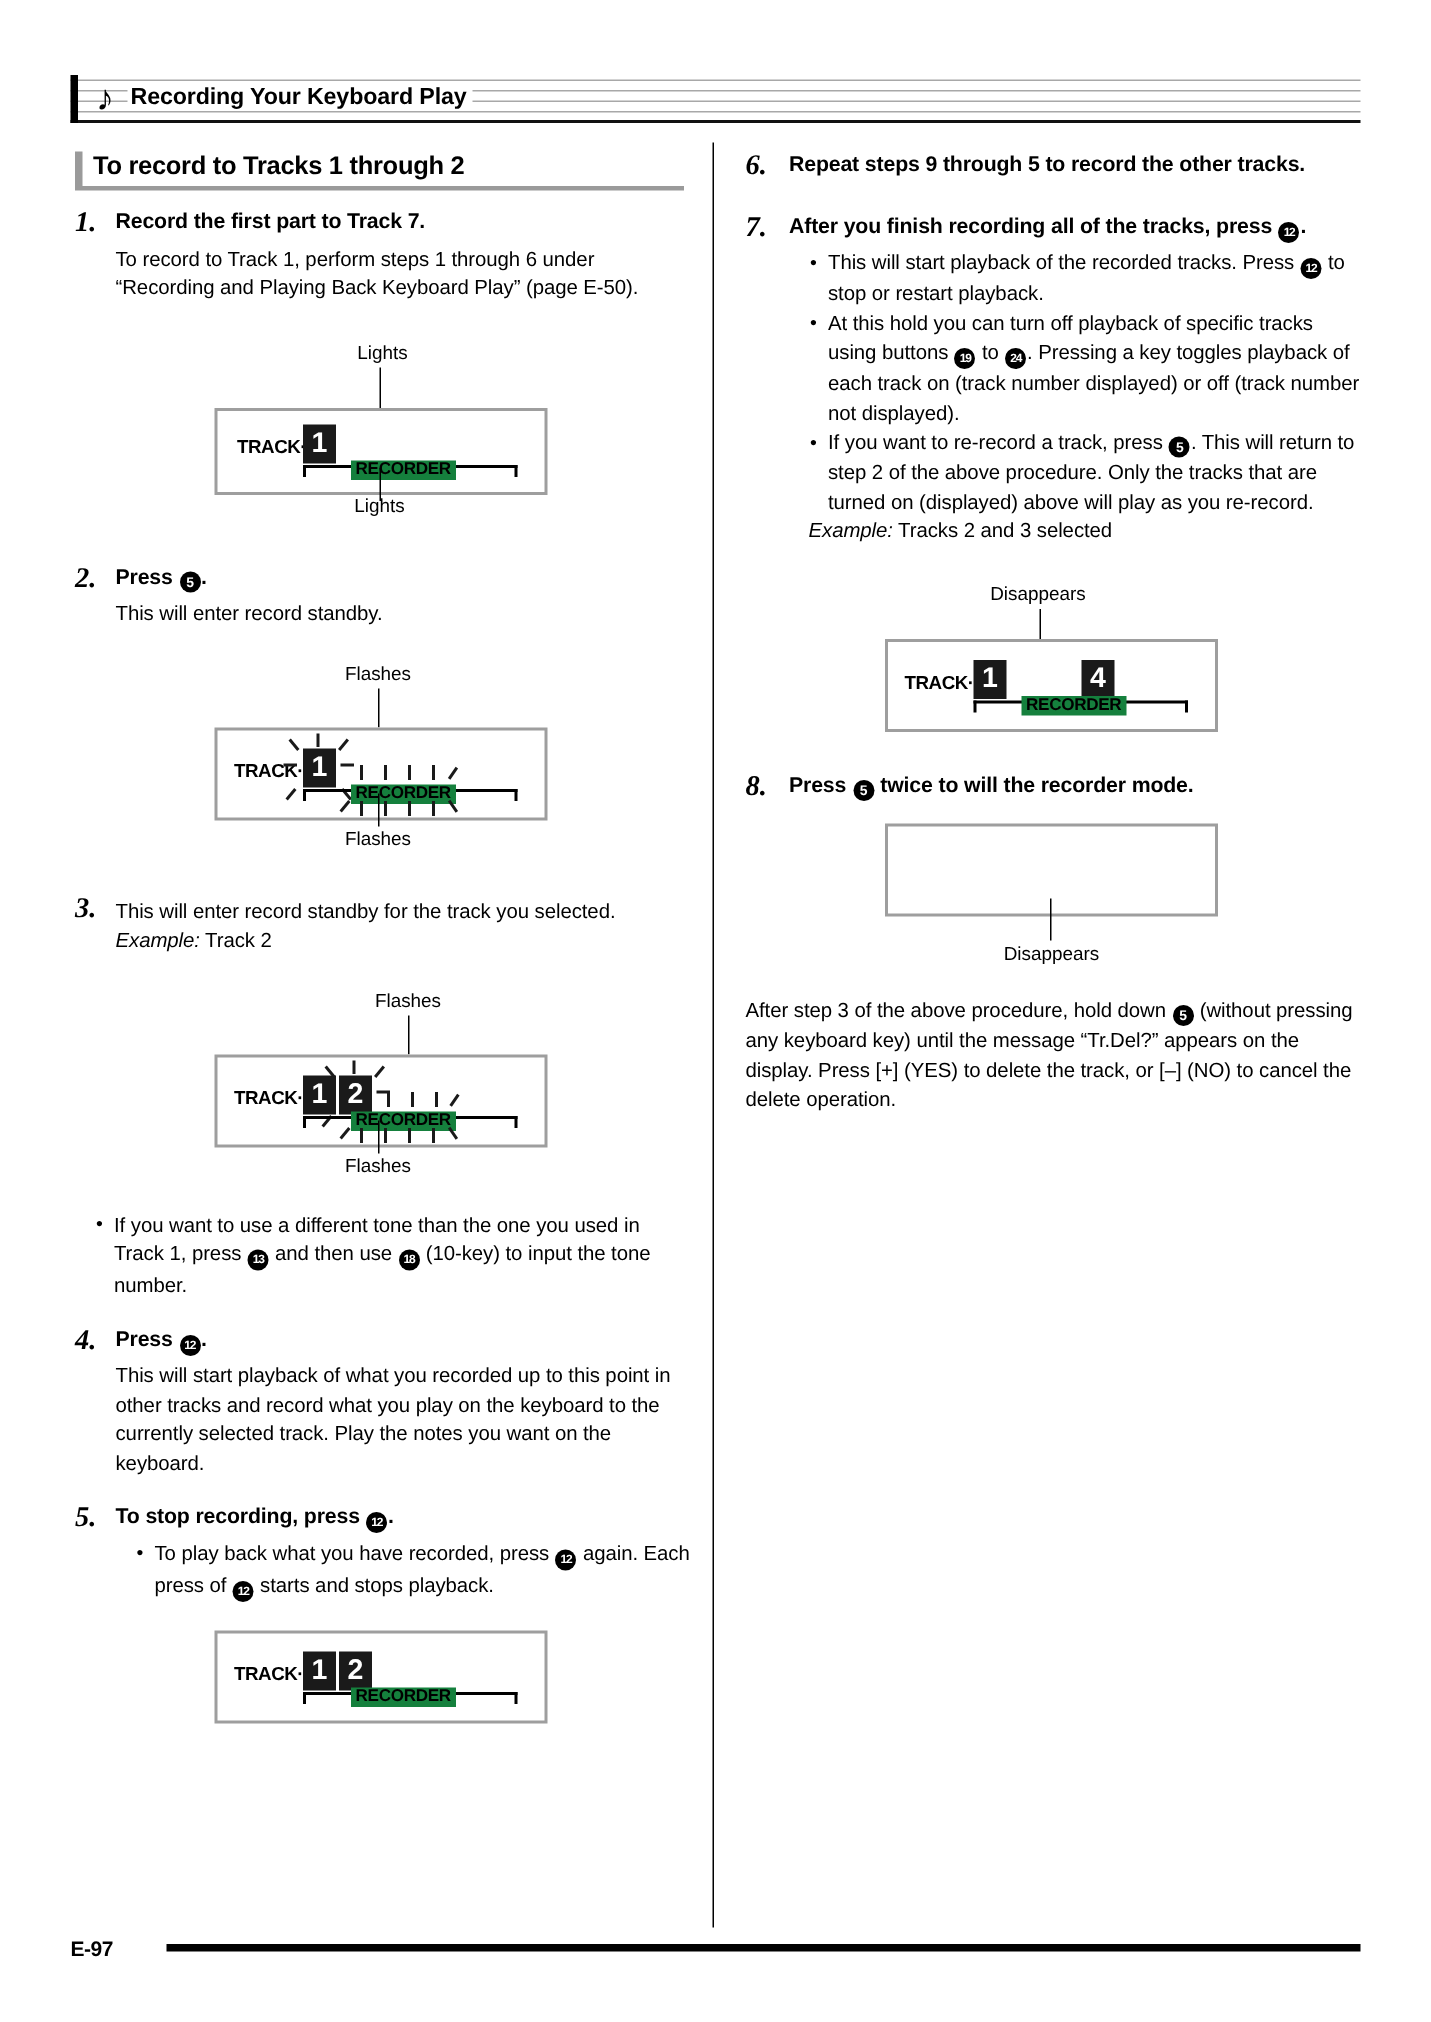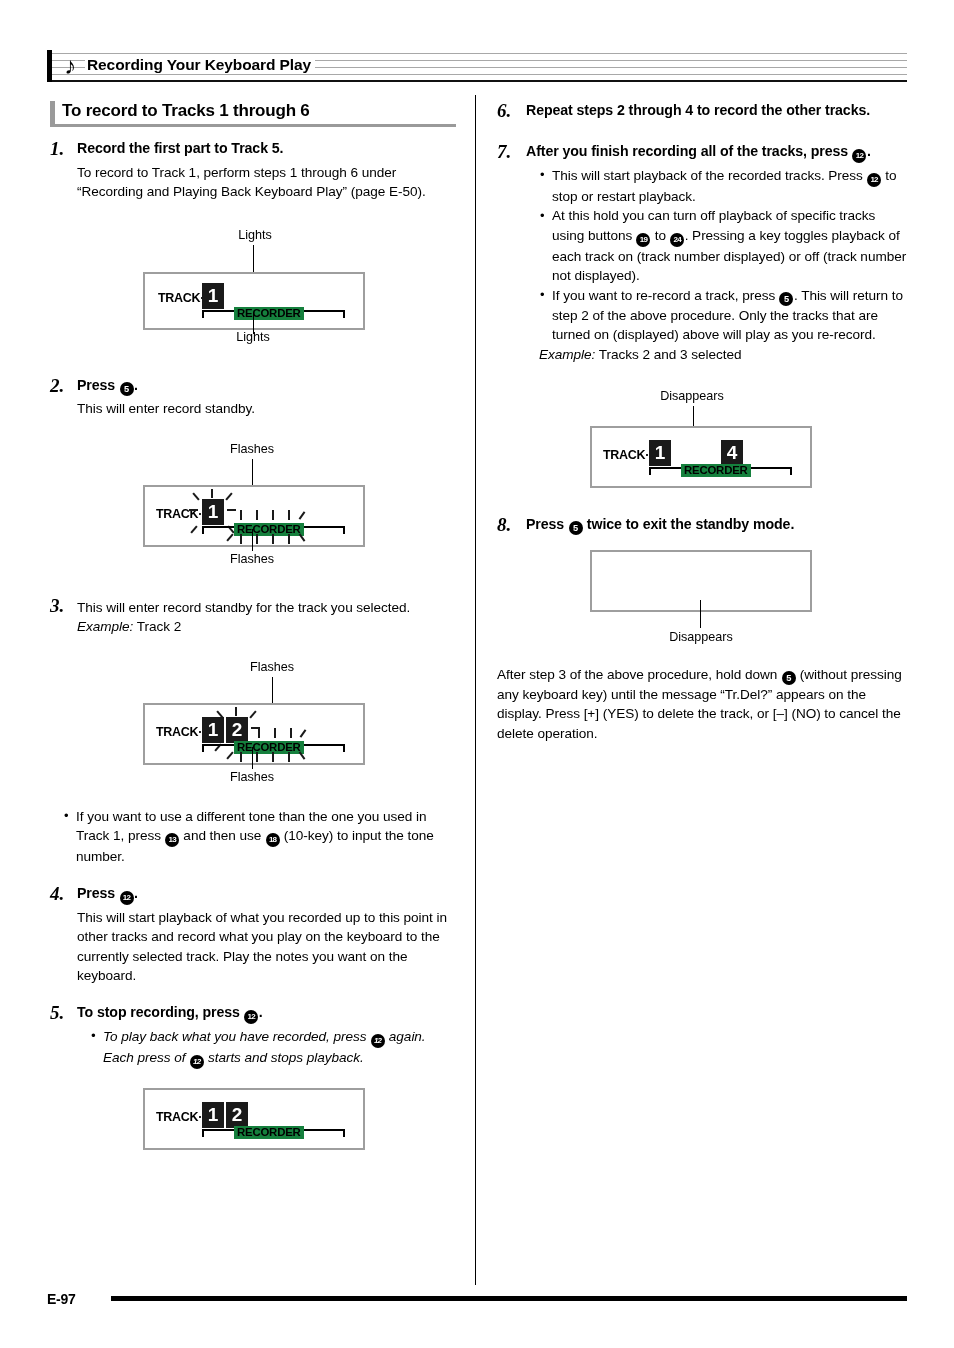--- a/index.html
+++ b/index.html
@@ -323,27 +323,27 @@
     <div class="header-note">♪</div>
     <div class="header-title">Recording Your Keyboard Play</div>
   </div>
 
   <div class="col-divider"></div>
 
   <div class="col-left">
 
     <div class="section-head">
       <div class="accent"></div>
-      <div class="txt">To record to Tracks 1 through 6</div>
+      <div class="txt">To record to Tracks 1 through 2</div>
       <div class="rule"></div>
     </div>
 
     <div class="step">
       <span class="num">1.</span>
-      <span class="title">Record the first part to Track 5.</span>
+      <span class="title">Record the first part to Track 7.</span>
     </div>
     <div class="step-body">
       <p>To record to Track 1, perform steps 1 through 6 under “Recording and Playing Back Keyboard Play” (page E-50).</p>
     </div>
 
     <div class="figure" style="width:410px;height:135px;">
       <div class="fig-caption" style="left:155px;top:25px;width:100px;">Lights</div>
       <div class="leader" style="left:203px;top:43px;height:27px;"></div>
       <div class="lcd" style="position:absolute;left:93px;top:70px;width:222px;height:58px;">
         <div class="track-label" style="left:13px;top:17px;">TRACK·</div>
@@ -456,21 +456,21 @@
     <div class="step-body">
       <p>This will start playback of what you recorded up to this point in other tracks and record what you play on the keyboard to the currently selected track. Play the notes you want on the keyboard.</p>
     </div>
 
     <div class="gap-m"></div>
 
     <div class="step">
       <span class="num">5.</span>
       <span class="title"><span>To stop recording, press </span><span class="cnum wide">12</span><span>.</span></span>
     </div>
-    <div class="step-body" style="padding-left:40px;font-style:italic;">
+    <div class="step-body" style="padding-left:40px;">
       <ul class="bullets">
         <li><span>To play back what you have recorded, press </span><span class="cnum wide">12</span><span> again. Each press of </span><span class="cnum wide">12</span><span> starts and stops playback.</span></li>
       </ul>
     </div>
 
     <div class="figure" style="width:410px;height:80px;margin-top:14px;">
       <div class="lcd" style="position:absolute;left:93px;top:5px;width:222px;height:62px;">
         <div class="track-label" style="left:11px;top:20px;">TRACK·</div>
         <div class="numbox" style="left:57px;top:12px;width:22px;height:26px;">1</div>
         <div class="numbox" style="left:81px;top:12px;width:22px;height:26px;">2</div>
@@ -478,21 +478,21 @@
         <div class="rec-label" style="left:89px;top:36px;">RECORDER</div>
       </div>
     </div>
 
   </div>
 
   <div class="col-right">
 
     <div class="step" style="padding-left:29px;">
       <span class="num">6.</span>
-      <span class="title">Repeat steps 2 through 4 to record the other tracks.</span>
+      <span class="title">Repeat steps 9 through 5 to record the other tracks.</span>
     </div>
 
     <div class="gap-m"></div>
 
     <div class="step" style="padding-left:29px;">
       <span class="num">7.</span>
       <span class="title"><span>After you finish recording all of the tracks, press </span><span class="cnum wide">12</span><span>.</span></span>
     </div>
     <div class="step-body" style="padding-left:42px;">
       <ul class="bullets">
@@ -513,21 +513,21 @@
         <div class="numbox" style="left:129px;top:12px;width:22px;height:26px;">4</div>
         <div class="rec-bracket" style="left:57px;top:39px;width:143px;height:8px;"></div>
         <div class="rec-label" style="left:89px;top:36px;">RECORDER</div>
       </div>
     </div>
 
     <div class="gap-l"></div>
 
     <div class="step" style="padding-left:29px;">
       <span class="num">8.</span>
-      <span class="title"><span>Press </span><span class="cnum">5</span><span> twice to exit the standby mode.</span></span>
+      <span class="title"><span>Press </span><span class="cnum">5</span><span> twice to will the recorder mode.</span></span>
     </div>
 
     <div class="figure" style="width:410px;height:115px;margin-top:14px;">
       <div class="lcd" style="position:absolute;left:93px;top:0px;width:222px;height:62px;"></div>
       <div class="leader" style="left:203px;top:50px;height:28px;"></div>
       <div class="fig-caption" style="left:104px;top:79px;width:200px;">Disappears</div>
     </div>
 
     <div class="para">
       <span>After step 3 of the above procedure, hold down </span><span class="cnum">5</span><span> (without pressing any keyboard key) until the message “Tr.Del?” appears on the display. Press [+] (YES) to delete the track, or [–] (NO) to cancel the delete operation.</span>

